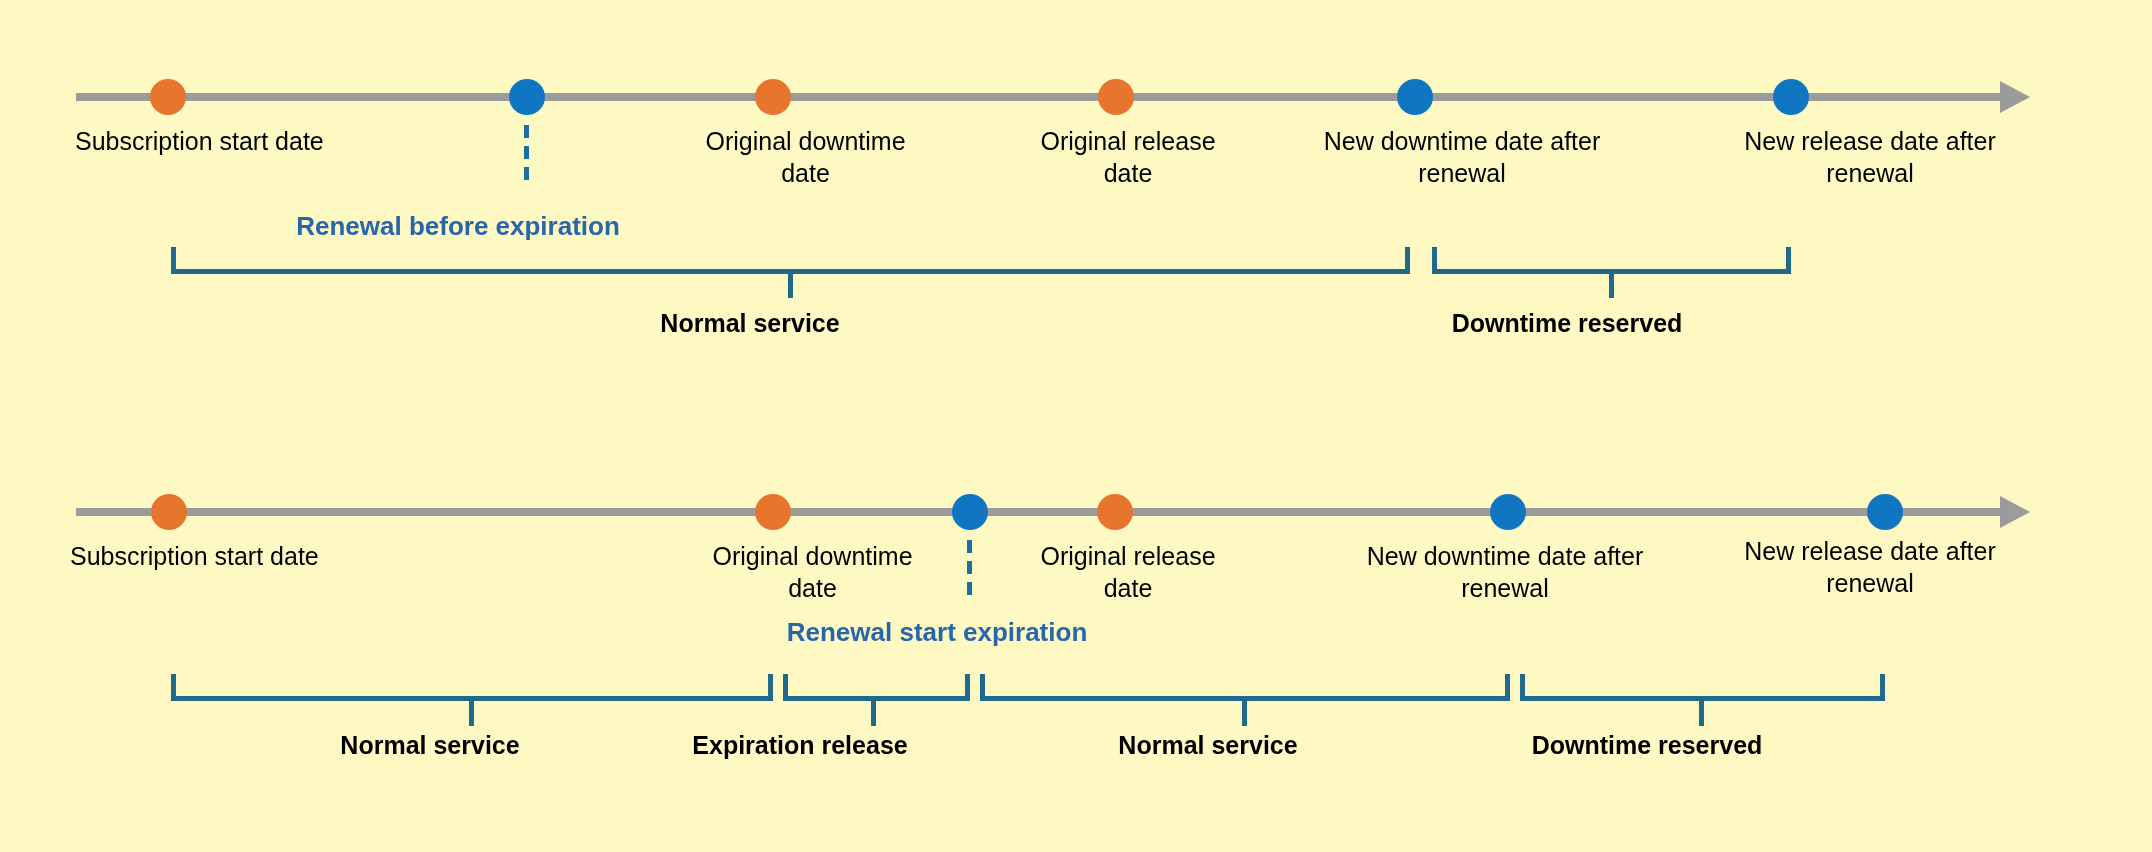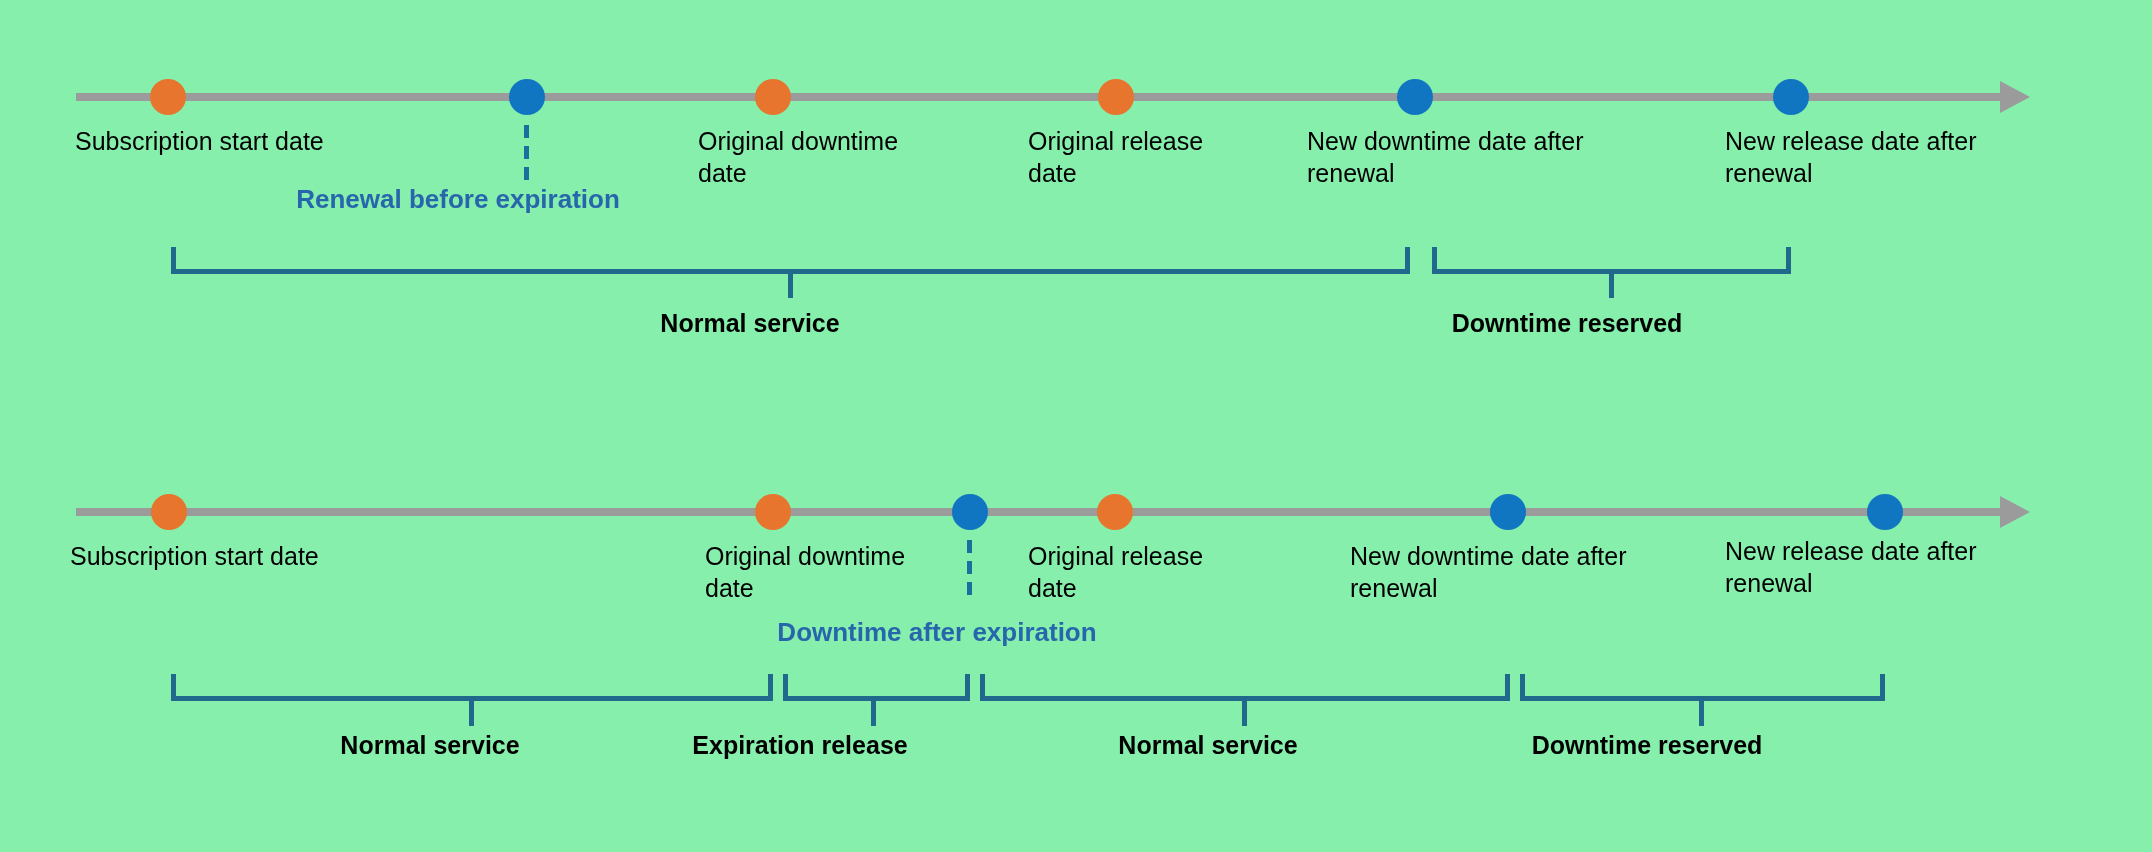--- a/index.html
+++ b/index.html
@@ -1,18 +1,18 @@
 <!DOCTYPE html>
 <html><head>
 <meta charset="utf-8">
 <style>
   html,body{margin:0;padding:0;background:#ffffff;}
   .canvas{
-    position:relative;width:2152px;height:852px;background:#86efac;
-    font-family:"Liberation Sans", sans-serif;color:#000;overflow:hidden;
+    position:relative;width:2152px;height:852px;background:#fef9c3;
+    font-family:"Liberation Sans", sans-serif;color:#000;overflow:hidden;text-align:center;
   }
   .axis{position:absolute;height:8px;background:#9B9B9B;}
   .arrowhead{
     position:absolute;width:0;height:0;
     border-left:30px solid #9B9B9B;
     border-top:16px solid transparent;
     border-bottom:16px solid transparent;
   }
   .dot{position:absolute;width:36px;height:36px;border-radius:50%;}
   .dot.orange{background:#E8752D;}
@@ -52,21 +52,21 @@
     <div class="dot blue" style="left:1397px;top:79px"></div>
     <div class="dot blue" style="left:1773px;top:79px"></div>
 
     <div class="pt-label nowrap" style="left:75px;top:126px">Subscription start date</div>
     <div class="pt-label" style="left:698px;top:126px;width:215px">Original downtime date</div>
     <div class="pt-label" style="left:1028px;top:126px;width:200px">Original release date</div>
     <div class="pt-label" style="left:1307px;top:126px;width:310px">New downtime date after renewal</div>
     <div class="pt-label" style="left:1725px;top:126px;width:290px">New release date after renewal</div>
 
     <div class="dash" style="left:524px;top:125px;height:63px"></div>
-    <div class="renewal" style="left:458px;top:184px">Renewal before expiration</div>
+    <div class="renewal" style="left:458px;top:211px">Renewal before expiration</div>
 
     <div>
       <div class="br-v" style="left:171px;top:247px;height:27px"></div>
       <div class="br-h" style="left:171px;top:269px;width:1239px"></div>
       <div class="br-v" style="left:1405px;top:247px;height:27px"></div>
       <div class="br-v" style="left:788px;top:274px;height:24px"></div>
       <div class="br-label" style="left:750px;top:309px">Normal service</div>
     </div>
 
     <div>
@@ -89,21 +89,21 @@
     <div class="dot blue" style="left:1490px;top:494px"></div>
     <div class="dot blue" style="left:1867px;top:494px"></div>
 
     <div class="pt-label nowrap" style="left:70px;top:541px">Subscription start date</div>
     <div class="pt-label" style="left:705px;top:541px;width:215px">Original downtime date</div>
     <div class="pt-label" style="left:1028px;top:541px;width:200px">Original release date</div>
     <div class="pt-label" style="left:1350px;top:541px;width:310px">New downtime date after renewal</div>
     <div class="pt-label" style="left:1725px;top:536px;width:290px">New release date after renewal</div>
 
     <div class="dash" style="left:967px;top:540px;height:62px"></div>
-    <div class="renewal" style="left:937px;top:617px">Downtime after expiration</div>
+    <div class="renewal" style="left:937px;top:617px">Renewal start expiration</div>
 
     <div>
       <div class="br-v" style="left:171px;top:674px;height:27px"></div>
       <div class="br-h" style="left:171px;top:696px;width:602px"></div>
       <div class="br-v" style="left:768px;top:674px;height:27px"></div>
       <div class="br-v" style="left:469px;top:701px;height:25px"></div>
       <div class="br-label" style="left:430px;top:731px">Normal service</div>
     </div>
 
     <div>

